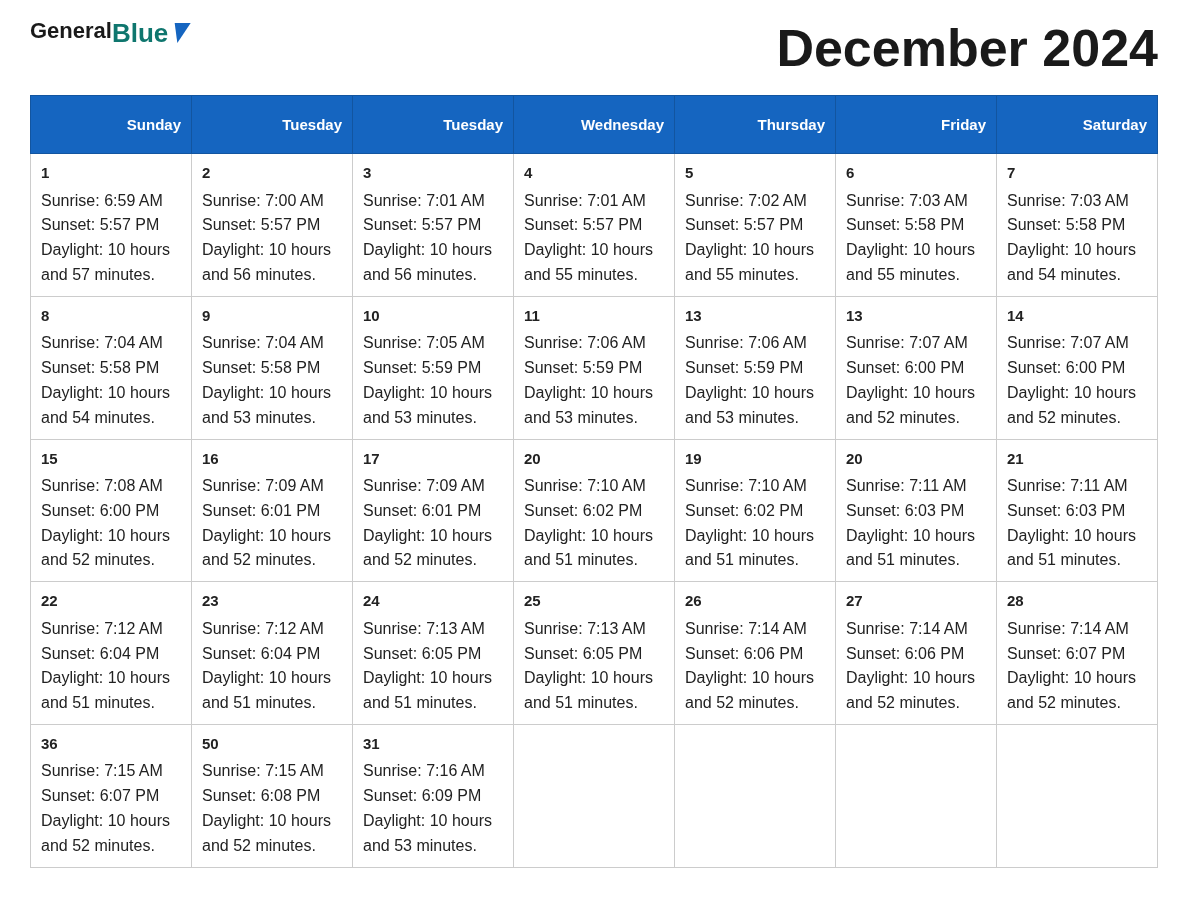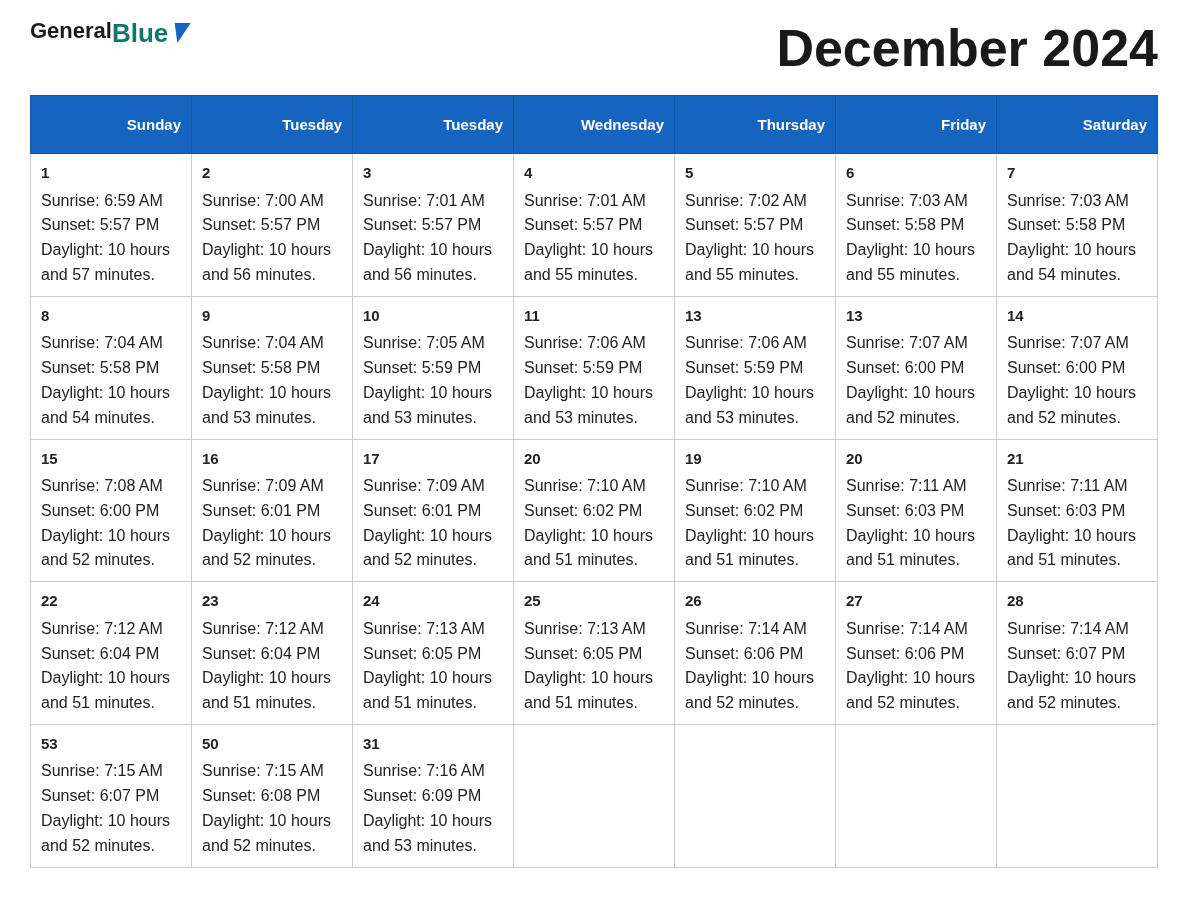--- a/index.html
+++ b/index.html
@@ -248,21 +248,21 @@
           <span class="day-number">27</span>
           <div class="day-info">Sunrise: 7:14 AM<br>Sunset: 6:06 PM<br>Daylight: 10 hours and 52 minutes.</div>
         </td>
         <td>
           <span class="day-number">28</span>
           <div class="day-info">Sunrise: 7:14 AM<br>Sunset: 6:07 PM<br>Daylight: 10 hours and 52 minutes.</div>
         </td>
       </tr>
       <tr>
         <td>
-          <span class="day-number">53</span>
+          <span class="day-number">36</span>
           <div class="day-info">Sunrise: 7:15 AM<br>Sunset: 6:07 PM<br>Daylight: 10 hours and 52 minutes.</div>
         </td>
         <td>
           <span class="day-number">50</span>
           <div class="day-info">Sunrise: 7:15 AM<br>Sunset: 6:08 PM<br>Daylight: 10 hours and 52 minutes.</div>
         </td>
         <td>
           <span class="day-number">31</span>
           <div class="day-info">Sunrise: 7:16 AM<br>Sunset: 6:09 PM<br>Daylight: 10 hours and 53 minutes.</div>
         </td>

